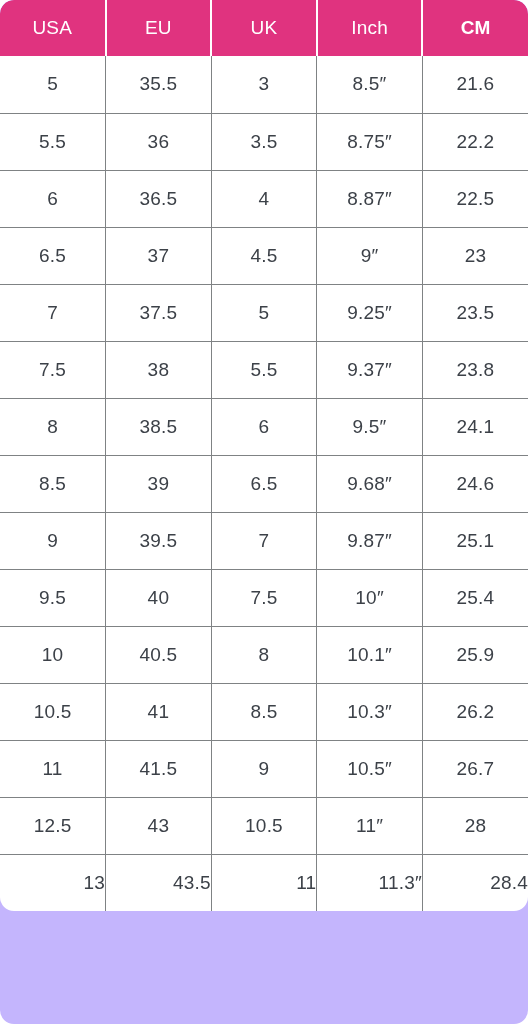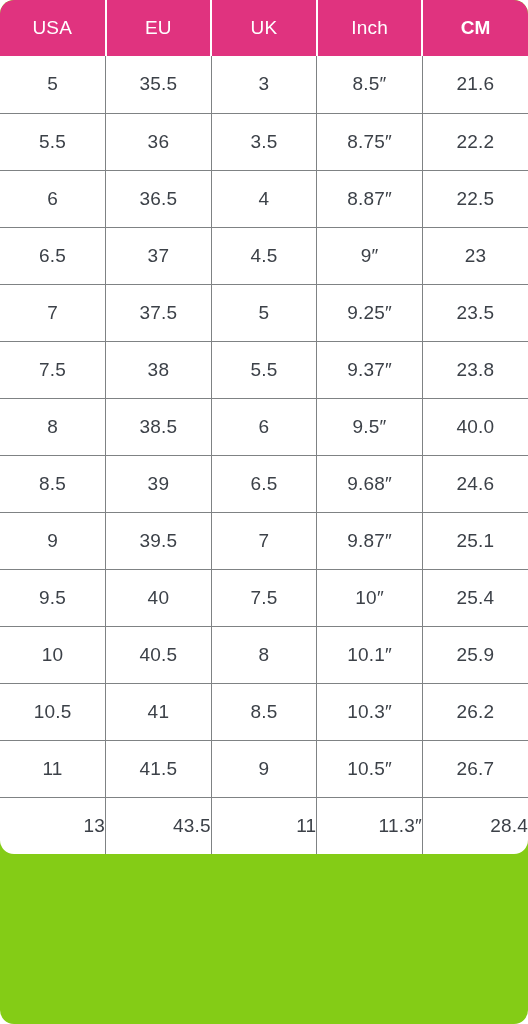--- a/index.html
+++ b/index.html
@@ -13,21 +13,21 @@
     font-family: "Liberation Sans", sans-serif;
     overflow: hidden;
   }
 
   .size-table-wrap {
     width: 528px;
     height: 1024px;
     box-sizing: border-box;
     overflow: hidden;
     border-radius: 14px;
-    background: #84cc16;
+    background: #c4b5fd;
   }
 
   table.size-table {
     width: 528px;
     border-collapse: collapse;
     table-layout: fixed;
   }
 
   table.size-table col {
     width: 20%;
@@ -148,21 +148,21 @@
           <td>38</td>
           <td>5.5</td>
           <td>9.37″</td>
           <td>23.8</td>
         </tr>
         <tr class="data-row">
           <td>8</td>
           <td>38.5</td>
           <td>6</td>
           <td>9.5″</td>
-          <td>40.0</td>
+          <td>24.1</td>
         </tr>
         <tr class="data-row">
           <td>8.5</td>
           <td>39</td>
           <td>6.5</td>
           <td>9.68″</td>
           <td>24.6</td>
         </tr>
         <tr class="data-row">
           <td>9</td>
@@ -193,20 +193,27 @@
           <td>26.2</td>
         </tr>
         <tr class="data-row">
           <td>11</td>
           <td>41.5</td>
           <td>9</td>
           <td>10.5″</td>
           <td>26.7</td>
         </tr>
         <tr class="data-row">
+          <td>12.5</td>
+          <td>43</td>
+          <td>10.5</td>
+          <td>11″</td>
+          <td>28</td>
+        </tr>
+        <tr class="data-row">
           <td>13</td>
           <td>43.5</td>
           <td>11</td>
           <td>11.3″</td>
           <td>28.4</td>
         </tr>
       </tbody>
   </table>
 </div>
 

